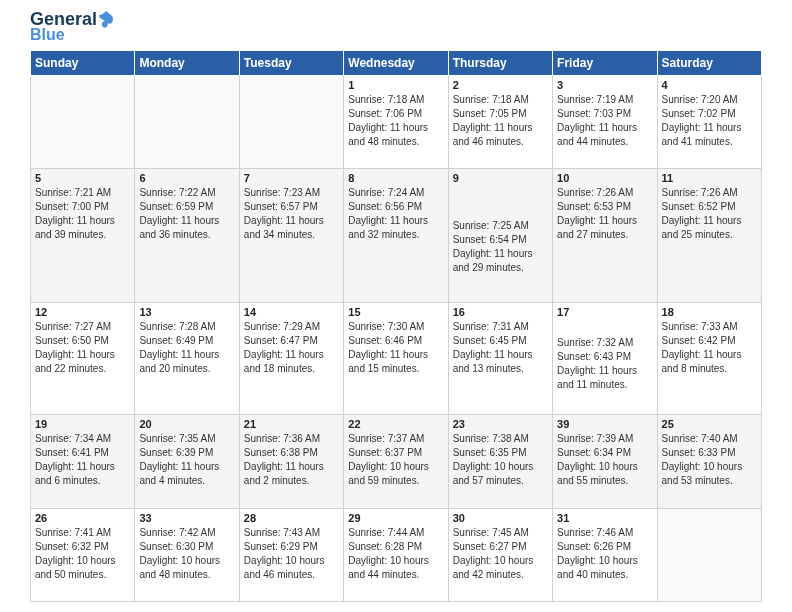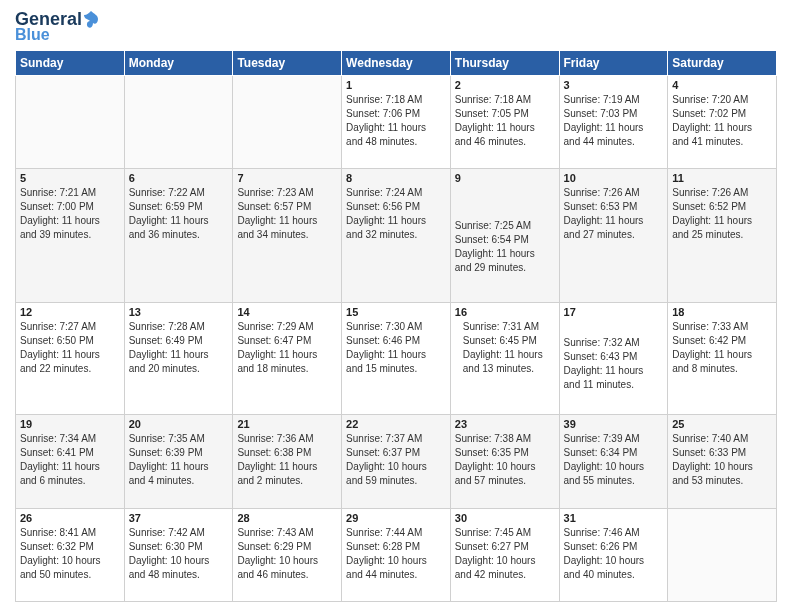--- a/index.html
+++ b/index.html
@@ -6,21 +6,21 @@
     body {
       width: 792px;
       height: 612px;
       font-family: Arial, sans-serif;
       background: #fff;
       overflow: hidden;
     }
     .page {
       width: 792px;
       height: 612px;
-      padding: 10px 15px;
+      padding: 10px 30px;
       display: flex;
       flex-direction: column;
     }
     .header {
       display: flex;
       justify-content: space-between;
       align-items: center;
       margin-bottom: 6px;
     }
     .logo {
@@ -230,21 +230,21 @@
           </td>
           <td>
             <span class="day-num">15</span>
             <div class="day-info" style="white-space: pre-line;">Sunrise: 7:30 AM
 Sunset: 6:46 PM
 Daylight: 11 hours
 and 15 minutes.</div>
           </td>
           <td>
             <span class="day-num">16</span>
-            <div class="day-info" style="white-space: pre-line; margin-left: 8px;">Sunrise: 7:31 AM
+            <div class="day-info" style="white-space: pre-line;">Sunrise: 7:31 AM
 Sunset: 6:45 PM
 Daylight: 11 hours
 and 13 minutes.</div>
           </td>
           <td>
             <span class="day-num">17</span>
             <div class="day-info" style="white-space: pre-line; margin-top: 18px;">Sunrise: 7:32 AM
 Sunset: 6:43 PM
 Daylight: 11 hours
 and 11 minutes.</div>
@@ -304,27 +304,27 @@
             <span class="day-num">25</span>
             <div class="day-info" style="white-space: pre-line;">Sunrise: 7:40 AM
 Sunset: 6:33 PM
 Daylight: 10 hours
 and 53 minutes.</div>
           </td>
         </tr>
         <tr>
           <td>
             <span class="day-num">26</span>
-            <div class="day-info" style="white-space: pre-line;">Sunrise: 8:41 AM
+            <div class="day-info" style="white-space: pre-line;">Sunrise: 7:41 AM
 Sunset: 6:32 PM
 Daylight: 10 hours
 and 50 minutes.</div>
           </td>
           <td>
-            <span class="day-num">37</span>
+            <span class="day-num">33</span>
             <div class="day-info" style="white-space: pre-line;">Sunrise: 7:42 AM
 Sunset: 6:30 PM
 Daylight: 10 hours
 and 48 minutes.</div>
           </td>
           <td>
             <span class="day-num">28</span>
             <div class="day-info" style="white-space: pre-line;">Sunrise: 7:43 AM
 Sunset: 6:29 PM
 Daylight: 10 hours

